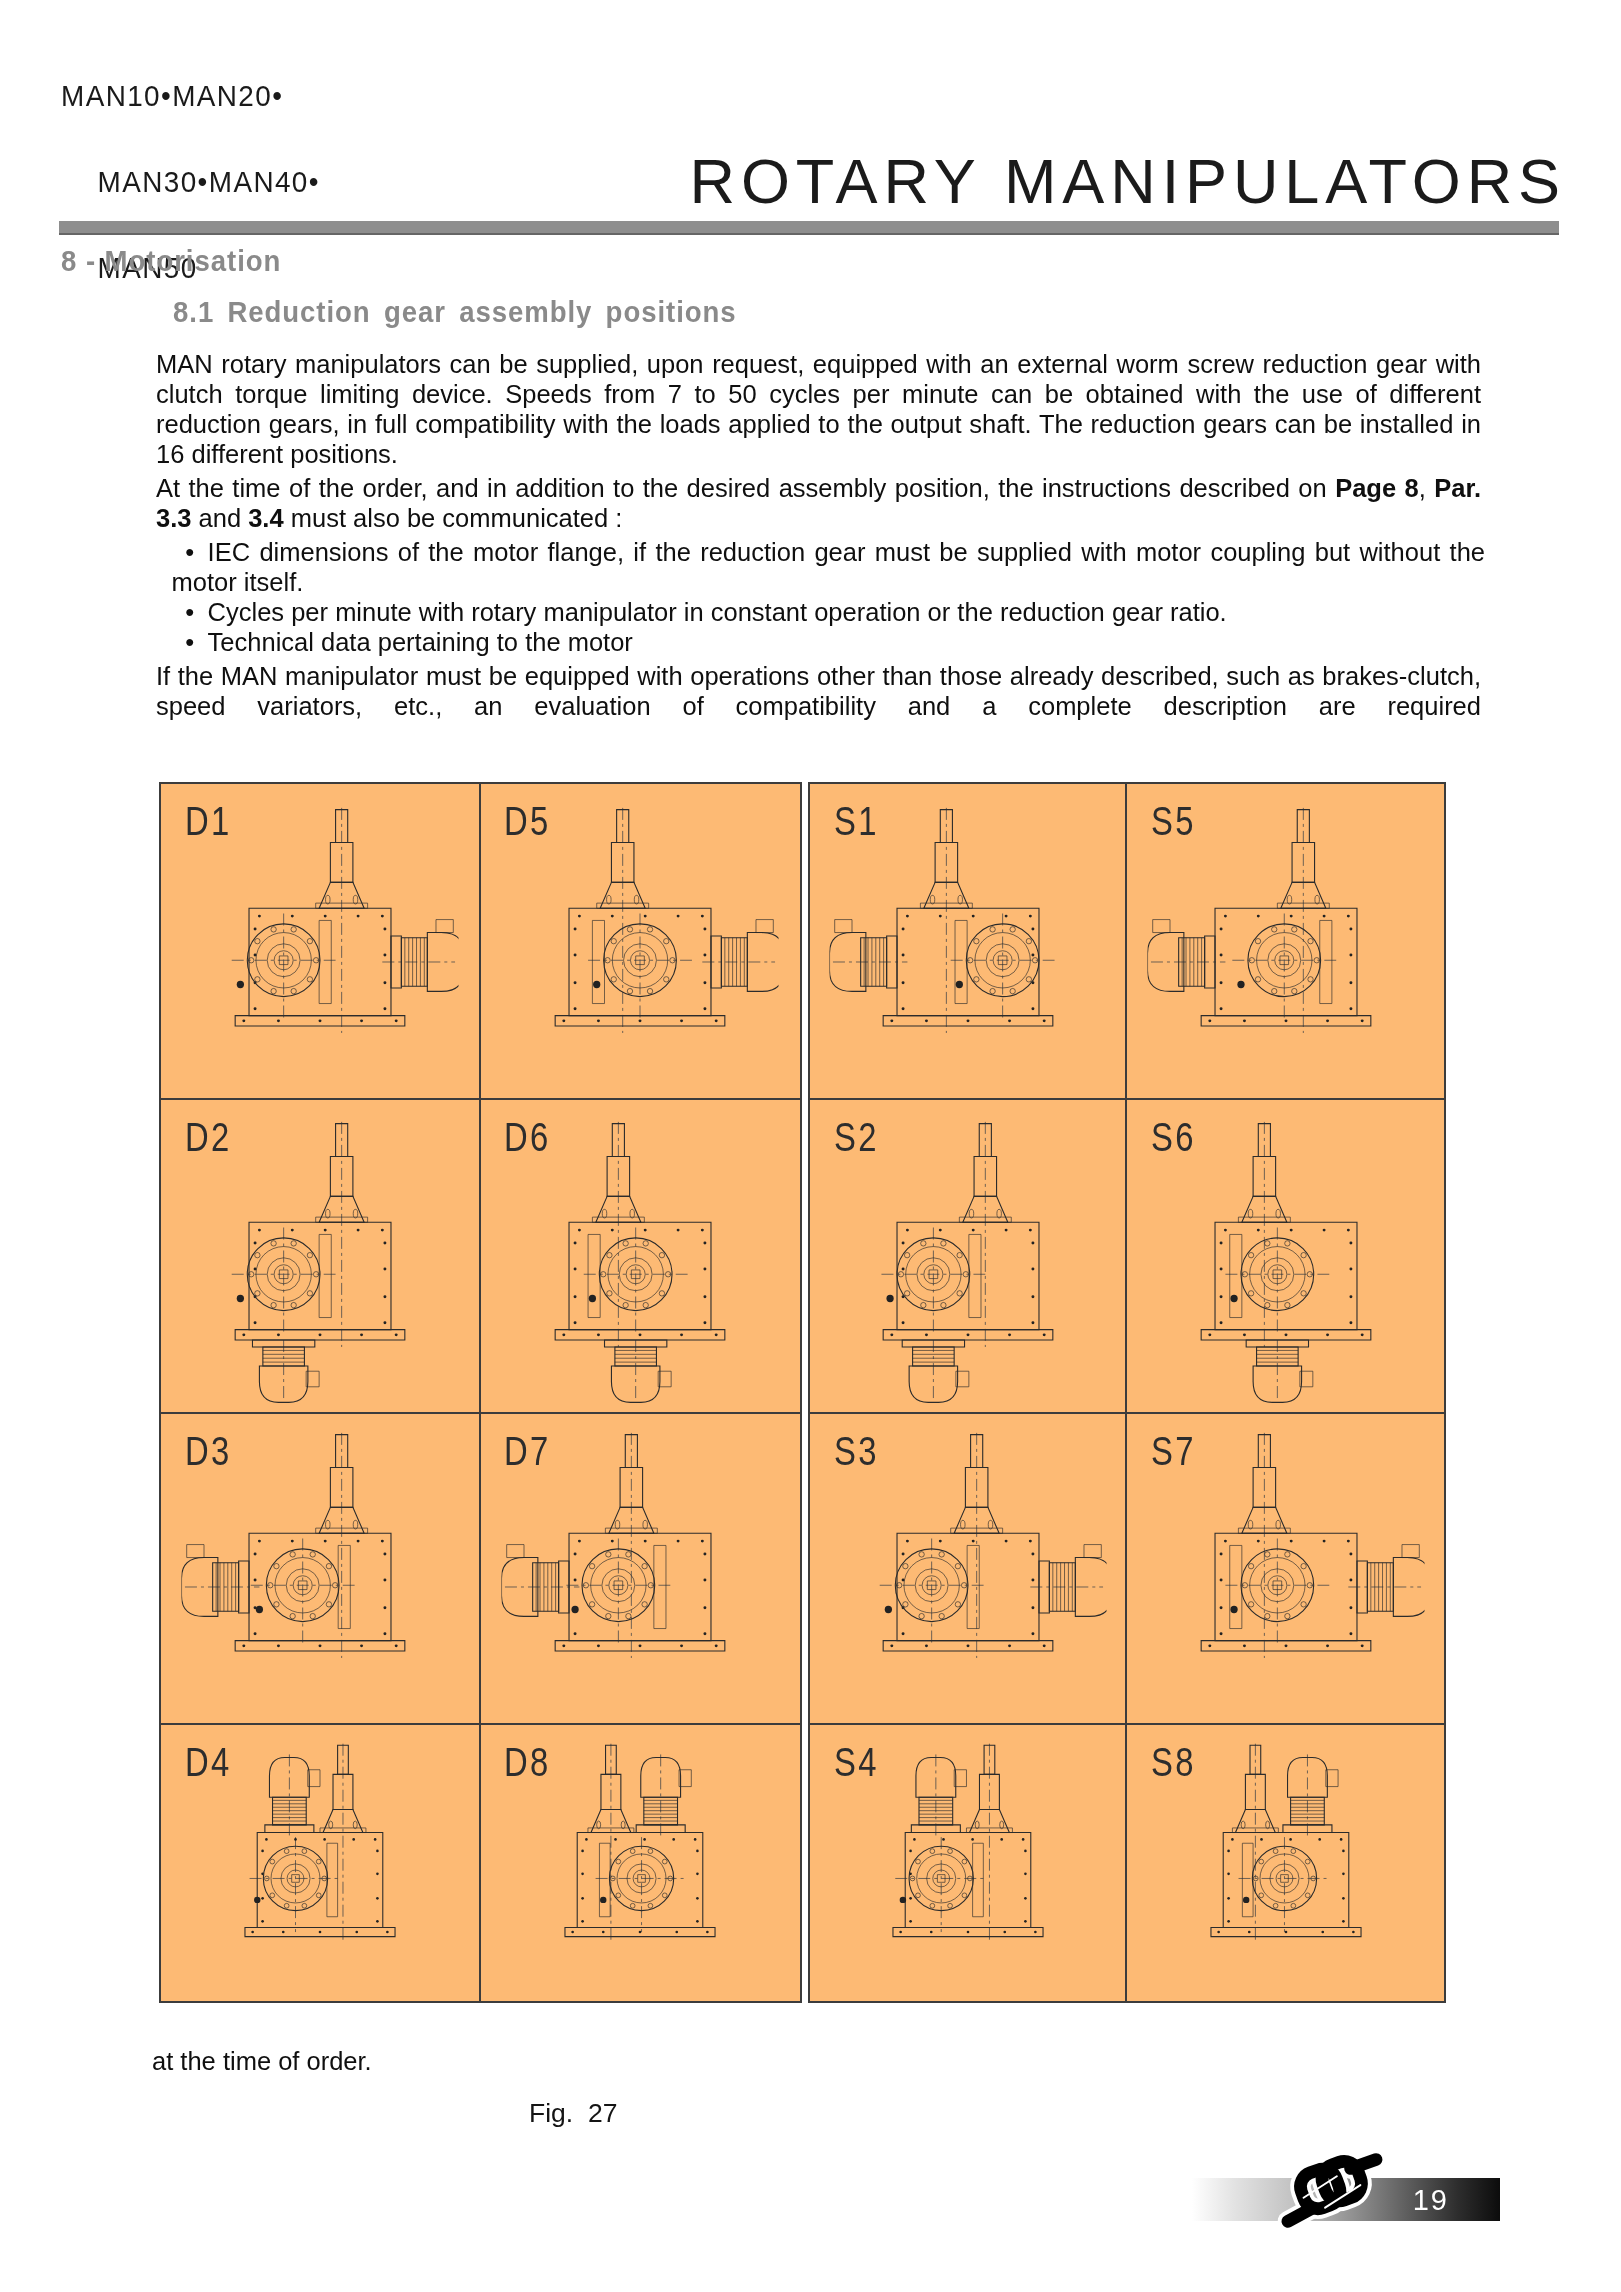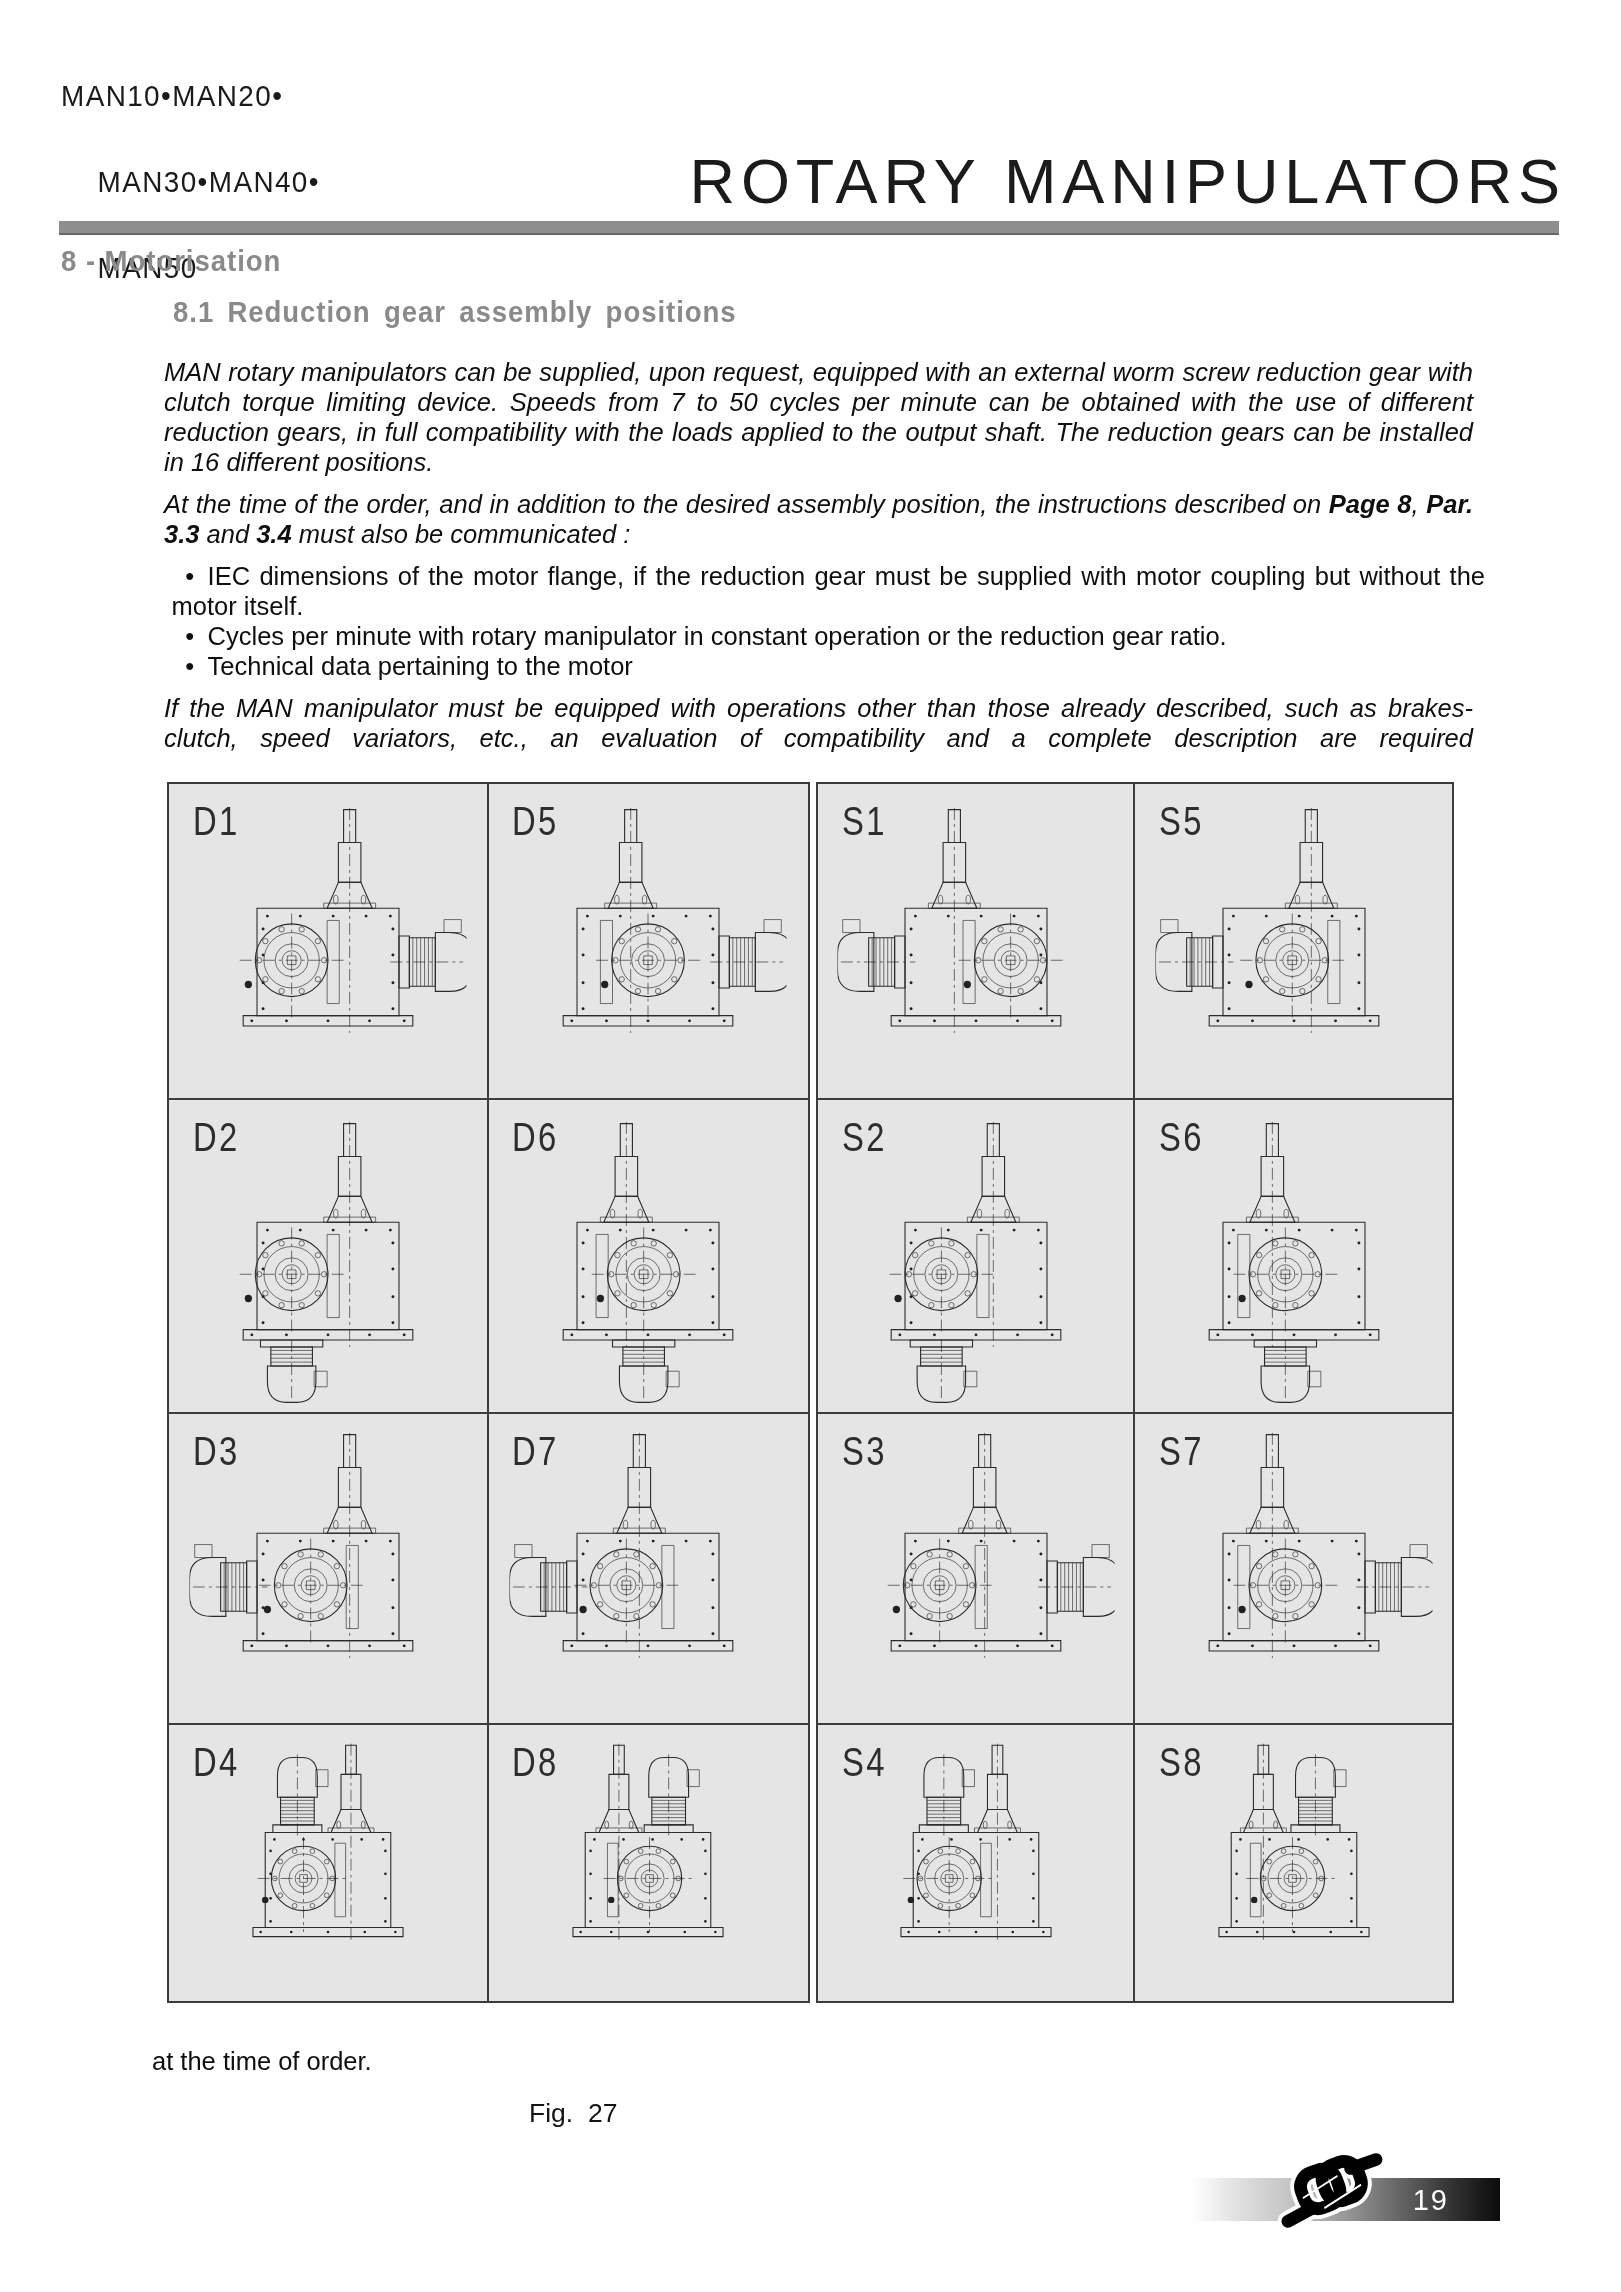--- a/index.html
+++ b/index.html
@@ -15,31 +15,31 @@
          background:#8e8e8e;border-bottom:2.9px solid #666;}
 
   
   .h1{position:absolute;left:61px;top:245px;font-size:29px;font-weight:bold;color:#8a8a8a;
       letter-spacing:1px;transform:scaleX(.95);transform-origin:left top;}
   .h2{position:absolute;left:173px;top:296px;font-size:29px;font-weight:bold;color:#8a8a8a;
       letter-spacing:1px;word-spacing:4.9px;transform:scaleX(.95);transform-origin:left top;}
 
   
   .body-text{position:absolute;left:152px;top:345px;width:1333px;font-size:25.5px;line-height:30px;color:#0f0f0f;}
-  .body-text p{margin:12px;text-align:justify;font-style:italic;}
+  .body-text p{margin:4px;text-align:justify;}
   .jlast{text-align-last:justify;}
   ul.blist{list-style:none;margin:2px 0 2px 19.6px;padding:0;}
   ul.blist li{margin:0;text-align:justify;}
   .bdot{display:inline-block;width:36px;text-indent:13.7px;font-size:25.5px;}
   .caption-line{position:absolute;left:152px;top:2047px;font-size:25.5px;color:#0f0f0f;}
   .fig-caption{position:absolute;left:529px;top:2098px;width:412px;text-align:left;font-size:26.5px;color:#141414;}
 
   
   .figbox{position:absolute;top:782px;border:2px solid #3c3c3c;display:grid;
-          grid-template-columns:1fr 1fr;grid-template-rows:316px 314px 311px 276px;background:#e5e5e5;margin-left:8px;}
+          grid-template-columns:1fr 1fr;grid-template-rows:316px 314px 311px 276px;background:#fdba74;}
   #boxD{left:159px;width:639px;}
   #boxS{left:808px;width:634px;}
   .cell{position:relative;}
   .cell.br{border-right:2px solid #3c3c3c;}
   .cell.bb{border-bottom:2px solid #3c3c3c;}
   .cell-label{position:absolute;left:23.5px;top:13.7px;font-size:41px;letter-spacing:2.9px;color:#2d2d2d;
               transform:scaleX(.8);transform-origin:left top;font-weight:400;}
   .cell svg{position:absolute;left:50%;bottom:5.9px;transform:translateX(-50%);}
   .cell svg *{vector-effect:non-scaling-stroke;}
   .dw{stroke:#2b2b2b;fill:none;stroke-width:1.1;}

